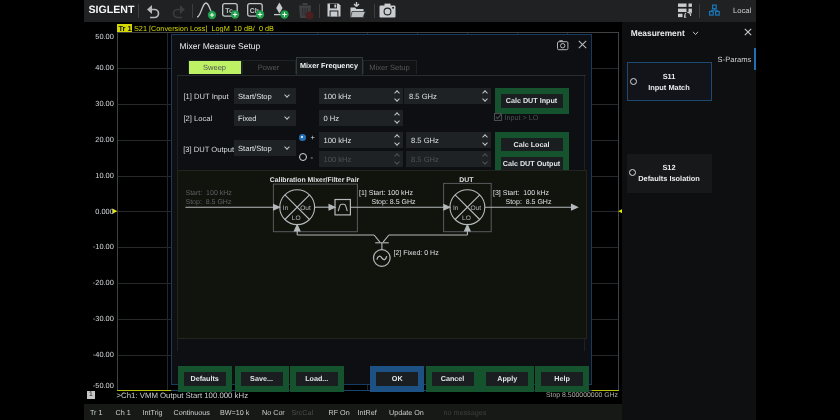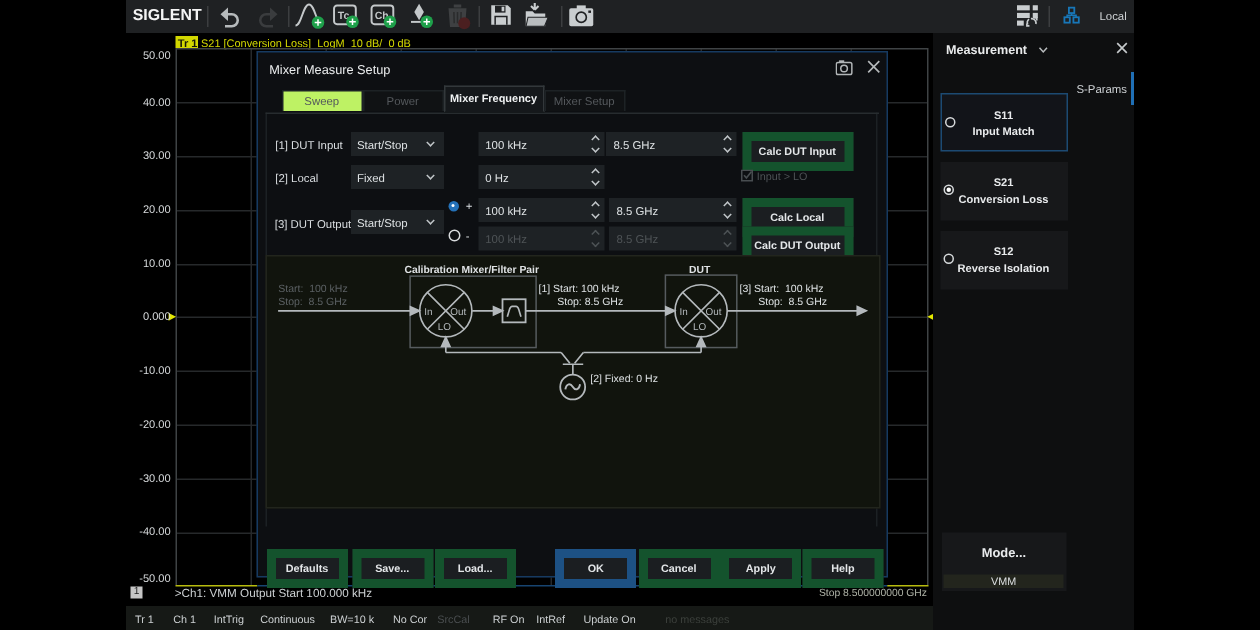--- a/index.html
+++ b/index.html
@@ -372,32 +372,21 @@
     </svg>
 
     <div class="mbtn" style="top:25px;border:1px solid #1c4a72;background:#121419;">
       <div class="radio"></div>
       <div class="l1">S11</div>
         <div class="l2">Input Match</div>
     </div>
     <div class="abs" style="left:95.6px;top:33px;font-size:7.6px;color:#cdd1d4;">S-Params</div>
     <div class="abs" style="left:132.3px;top:25.5px;width:1.8px;height:22.6px;background:#1f6fb5;"></div>
 
-    <div class="mbtn" style="top:71px;">
-      <div class="radio"></div>
-      <div class="abs" style="left:4.9px;top:17.1px;width:3px;height:3px;border-radius:50%;background:#fff;"></div>
-      <div class="l1">S21</div>
-        <div class="l2">Conversion Loss</div>
-    </div>
     <div class="mbtn" style="top:117px;">
       <div class="radio"></div>
       <div class="l1">S12</div>
-        <div class="l2">Reverse Isolation</div>
+        <div class="l2">Defaults Isolation</div>
     </div>
 
-    <div class="abs" style="left:5.5px;top:332.5px;width:83.5px;height:39px;background:#17181a;">
-      <div class="abs" style="left:0;right:0;top:8px;text-align:center;font-size:8.6px;font-weight:bold;color:#e9ebed;">Mode...</div>
-      <div class="abs" style="left:1.3px;top:28px;width:80.5px;height:9.5px;background:#23251d;
-           text-align:center;font-size:7.2px;line-height:9.5px;color:#dcdfe1;">VMM</div>
-    </div>
   </div>
 
 </div>
 
 </body></html>

